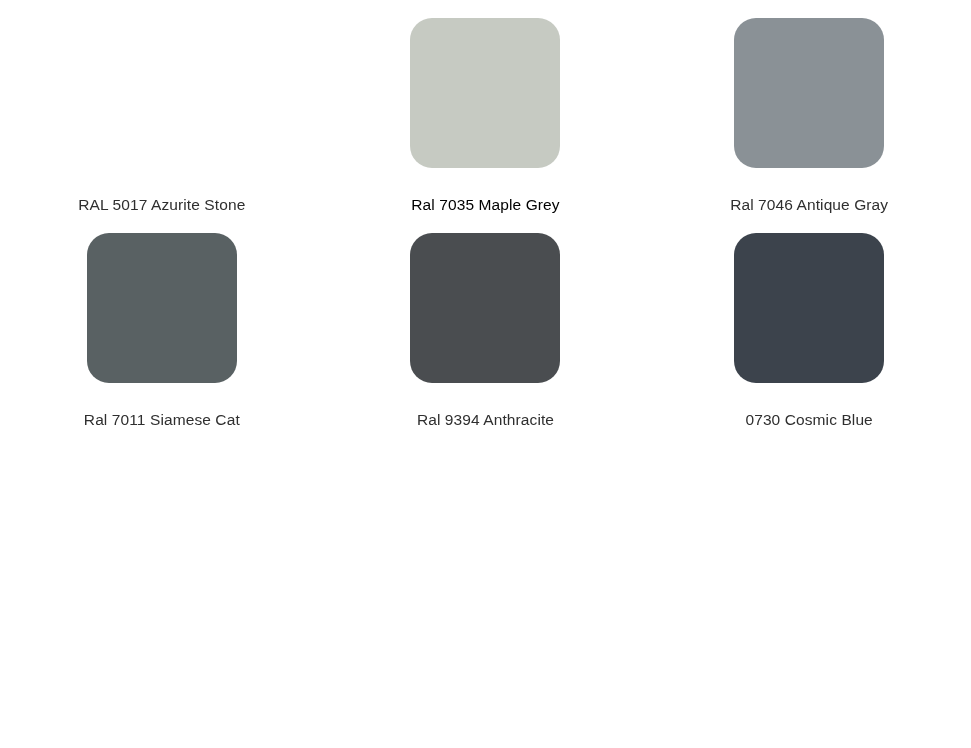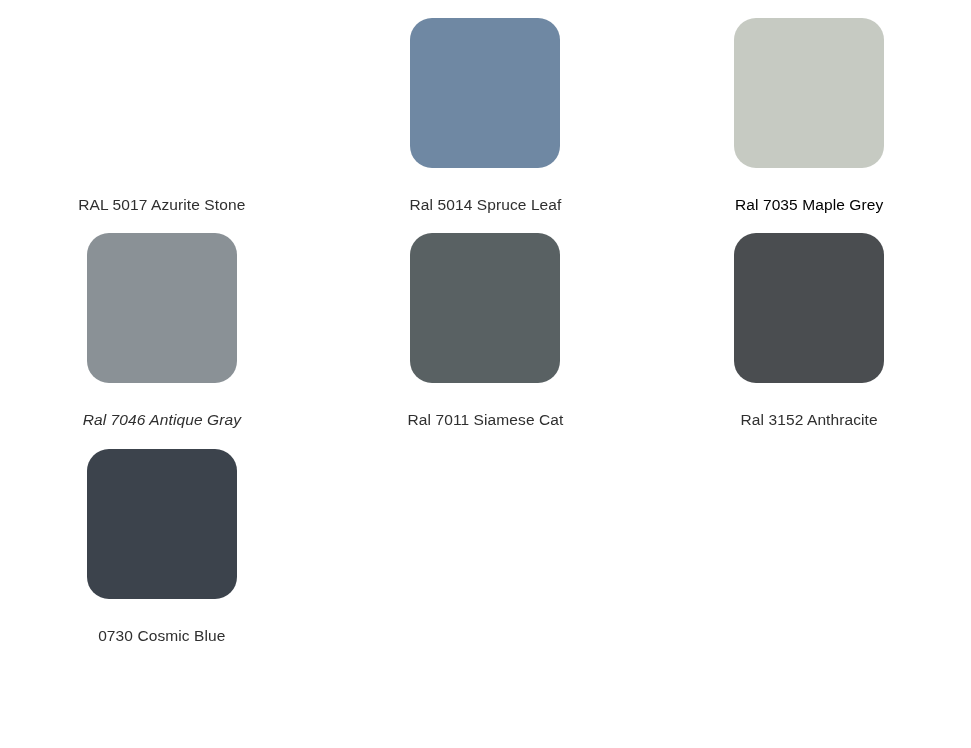--- a/index.html
+++ b/index.html
@@ -61,45 +61,41 @@
 </head>
 <body style="background: rgb(255, 255, 255);">
 
 <div class="swatch-grid">
 
   <div class="swatch-cell">
     <div class="swatch-chip" style="background: transparent; border-radius: 22px; width: 150px; height: 150px;"></div>
     <div class="swatch-label" style="color: rgb(47, 47, 47);">RAL 5017 Azurite Stone</div>
   </div>
 
-  <div class="swatch-cell">
-    <div class="swatch-chip" style="background: rgb(111, 136, 163); border-radius: 22px; width: 150px; height: 150px;"></div>
-    <div class="swatch-label" style="color: rgb(47, 47, 47);">Ral 5014 Spruce Leaf</div>
-  </div>
 
 
   <div class="swatch-cell">
     <div class="swatch-chip" style="background: rgb(198, 202, 194); border-radius: 22px; width: 150px; height: 150px;"></div>
     <div class="swatch-label" style="color: #000000;">Ral 7035 Maple Grey</div>
   </div>
 
 
   <div class="swatch-cell">
     <div class="swatch-chip" style="background: rgb(138, 145, 150); border-radius: 22px; width: 150px; height: 150px;"></div>
-    <div class="swatch-label" style="color: rgb(47, 47, 47); font-style: italic;">Ral 7046 Antique Gray</div>
+    <div class="swatch-label" style="color: rgb(47, 47, 47);">Ral 7046 Antique Gray</div>
   </div>
 
   <div class="swatch-cell">
     <div class="swatch-chip" style="background: rgb(89, 97, 99); border-radius: 22px; width: 150px; height: 150px;"></div>
     <div class="swatch-label" style="color: rgb(47, 47, 47);">Ral 7011 Siamese Cat</div>
   </div>
 
   <div class="swatch-cell">
     <div class="swatch-chip" style="background: rgb(74, 77, 80); border-radius: 22px; width: 150px; height: 150px;"></div>
-    <div class="swatch-label" style="color: rgb(47, 47, 47);">Ral 3152 Anthracite</div>
+    <div class="swatch-label" style="color: rgb(47, 47, 47);">Ral 9394 Anthracite</div>
   </div>
 
   <div class="swatch-cell">
     <div class="swatch-chip" style="background: rgb(60, 67, 76); border-radius: 22px; width: 150px; height: 150px;"></div>
     <div class="swatch-label" style="color: rgb(47, 47, 47);">0730 Cosmic Blue</div>
   </div>
 
 </div>
 
 </body></html>

